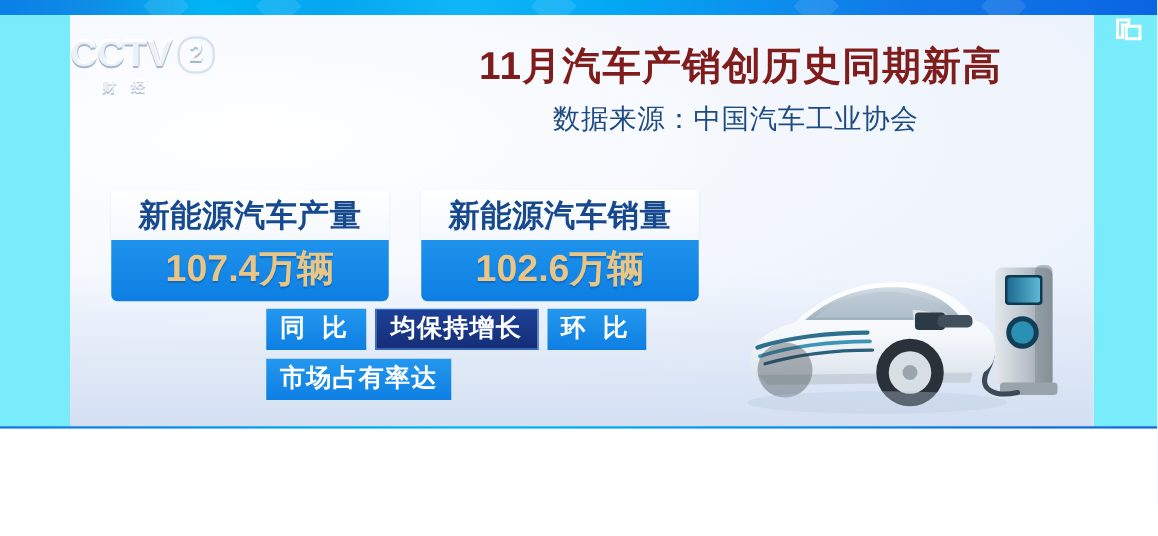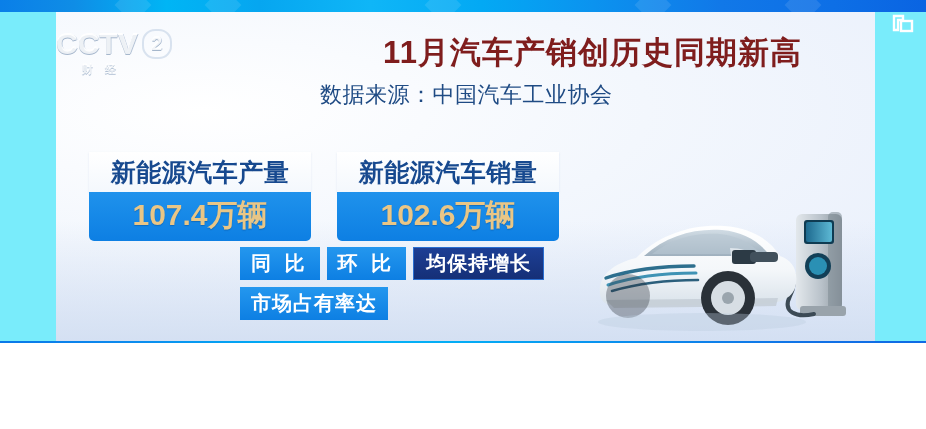--- a/index.html
+++ b/index.html
@@ -130,21 +130,21 @@
     color: #7f1d1d;
     letter-spacing: 1px;
     line-height: 38px;
     white-space: nowrap;
   }
   .headline-sub {
     margin-top: 8px;
     font-size: 22px;
     color: #1f4b84;
     letter-spacing: 0.5px;
-    text-align: left;
+    text-align: center;
     padding-right: 8px;
     white-space: nowrap;
   }
 
   
   .cards {
     position: absolute;
     left: 89px; top: 152px;
     display: flex;
     gap: 26px;
@@ -170,21 +170,21 @@
     text-align: center;
     padding: 3px 6px 5px;
     white-space: nowrap;
     border-radius: 0 0 5px 5px;
     text-shadow: 0 1px 1px rgba(10,60,120,0.35);
   }
 
   
   .badges {
     position: absolute;
-    left: 240px; top: 247px;
+    left: 213px; top: 247px;
     z-index: 5;
     text-align: right;
   }
   .badge-row {
     display: flex;
     align-items: stretch;
     gap: 7px;
     margin-bottom: 7px;
   }
   .badge-row.tight { gap: 0; }
@@ -298,22 +298,22 @@
     </div>
     <div class="card">
       <div class="card-head">新能源汽车销量</div>
       <div class="card-value">102.6万辆</div>
     </div>
   </div>
 
   <div class="badges">
     <div class="badge-row">
       <div class="badge blue">同 比</div>
+      <div class="badge navy">均保持增长</div>
       <div class="badge blue">环 比</div>
-      <div class="badge navy">均保持增长</div>
     </div>
     <div class="badge-row tight">
       <div class="badge blue nospace">市场占有率达</div>
     </div>
   </div>
 
   <div class="car-wrap">
     <svg width="300" height="136" viewBox="0 0 300 136">
       <defs>
         <linearGradient id="bodyG" x1="0" y1="0" x2="0" y2="1">

